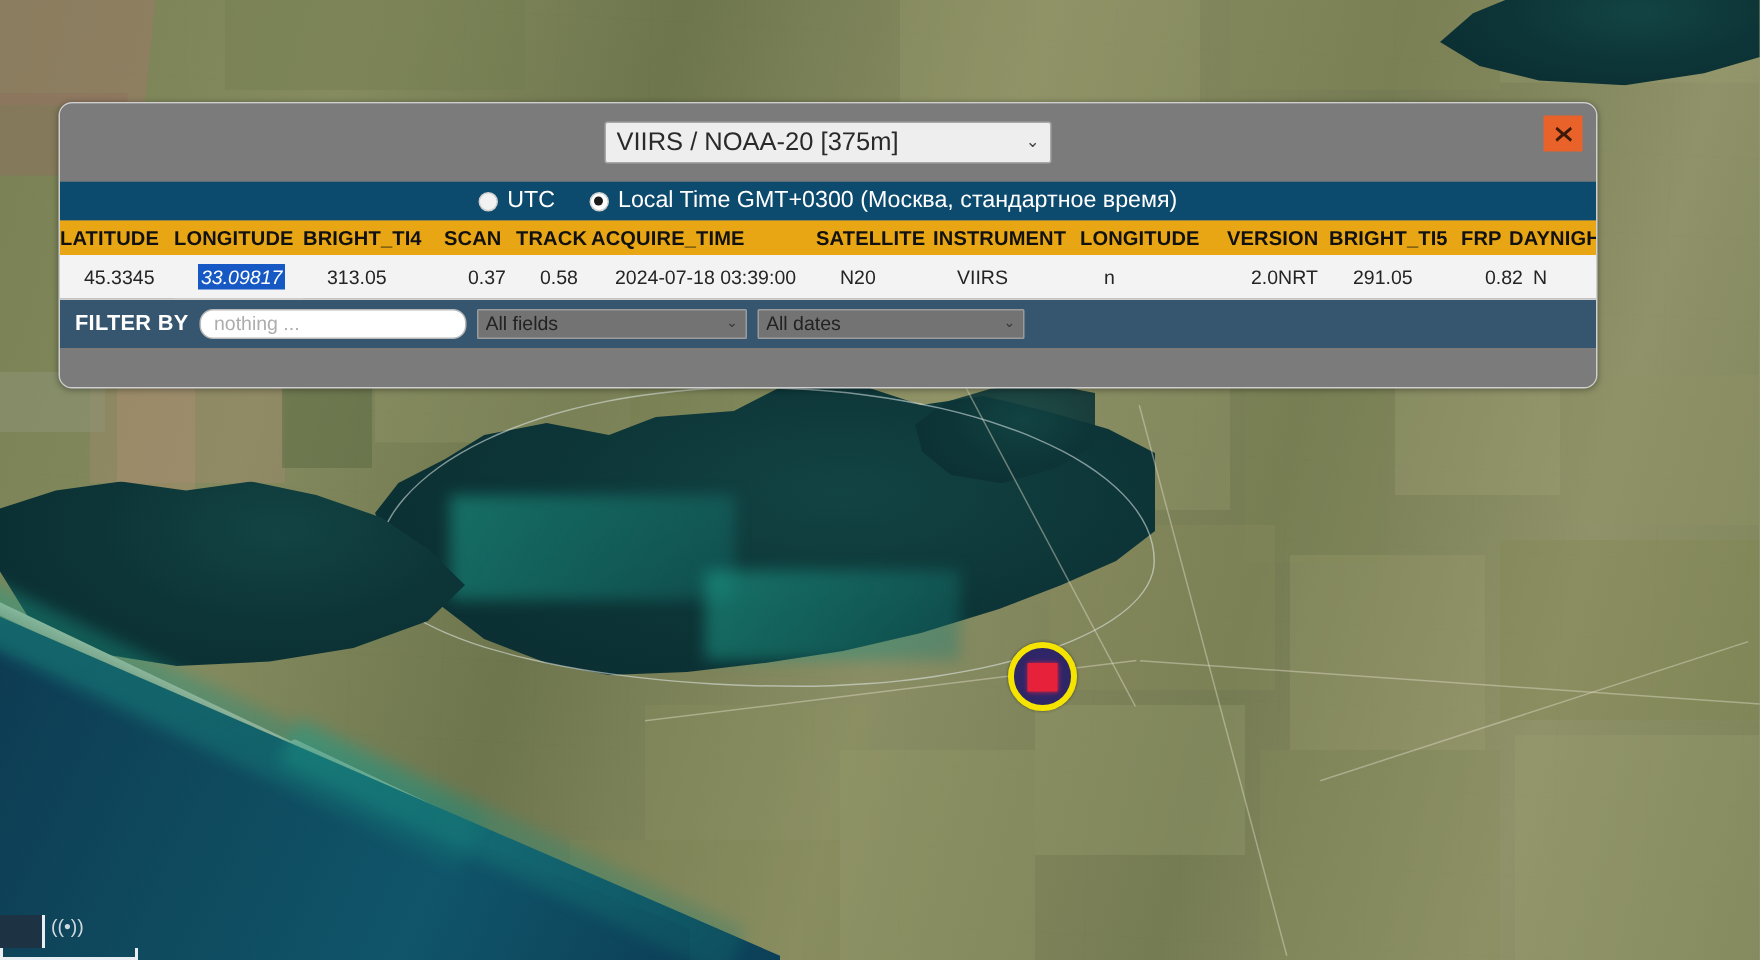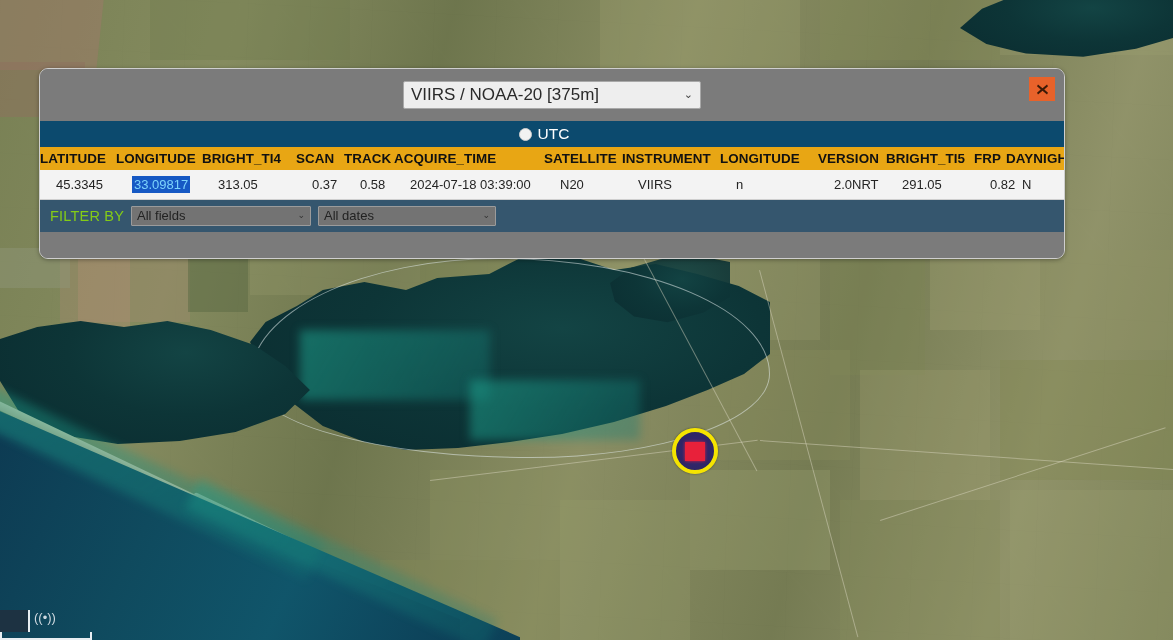--- a/index.html
+++ b/index.html
@@ -169,36 +169,37 @@
     color: #242424;
     font-size: 13px;
     height: 29px;
     padding: 3px 16px;
     white-space: nowrap;
     border-bottom: 1px solid #cfcfcf;
   }
   td.sel-cell { position: relative; }
   td.sel-cell .sel {
     background: #1659c4;
-    color: #7dd3fc;
+    color: #ffffff;
     padding: 1px 2px;
     display: inline-block;
+    font-style: italic;
   }
   th.num, td.num { text-align: left; padding-right: 6px !important; }
 
   
   .filter-bar {
     background: #35566e;
     height: 32px;
     display: flex; align-items: center;
     padding: 0 0 0 10px;
     gap: 7px;
   }
   .filter-label {
-    color: #84cc16; font-size: 14.5px; font-weight: normal; letter-spacing: .2px; text-align: center;
+    color: #ffffff; font-size: 14.5px; font-weight: bold; letter-spacing: .2px; text-align: center;
   }
   #filter-input {
     width: 178px; height: 20px;
     border: 1px solid #b9b9b9; border-radius: 9px;
     background: #ffffff;
     font-family: "Liberation Sans", sans-serif;
     font-size: 13px; color: #333;
     padding: 0 9px;
   }
   #filter-input::placeholder { color: #adadad; }
@@ -342,20 +343,24 @@
       </svg>
     </button>
   </div>
 
   <div class="tz-bar">
     <span class="radio-opt">
       <span class="radio"></span>
       <span class="tz-label">UTC</span>
     </span>
     <span class="tz-gap"></span>
+    <span class="radio-opt">
+      <span class="radio checked"></span>
+      <span class="tz-label">Local Time GMT+0300 (Москва, стандартное время)</span>
+    </span>
   </div>
 
   <table id="results">
     <colgroup>
       <col style="width:76px">
         <col style="width:86px">
         <col style="width:94px">
       <col style="width:48px">
         <col style="width:50px">
         <col style="width:150px">
@@ -400,20 +405,21 @@
         <td>2.0NRT</td>
         <td>291.05</td>
         <td class="num">0.82</td>
         <td>N</td>
       </tr>
     </tbody>
   </table>
 
   <div class="filter-bar">
     <span class="filter-label">FILTER BY</span>
+    <input id="filter-input" type="text" placeholder="nothing ..." style="">
     <span class="mini-wrap">
       <select id="fields-select" class="mini-select">
         <option>All fields</option>
       </select>
       <span class="chev">⌄</span>
     </span>
     <span class="mini-wrap">
       <select id="dates-select" class="mini-select">
         <option>All dates</option>
       </select>

